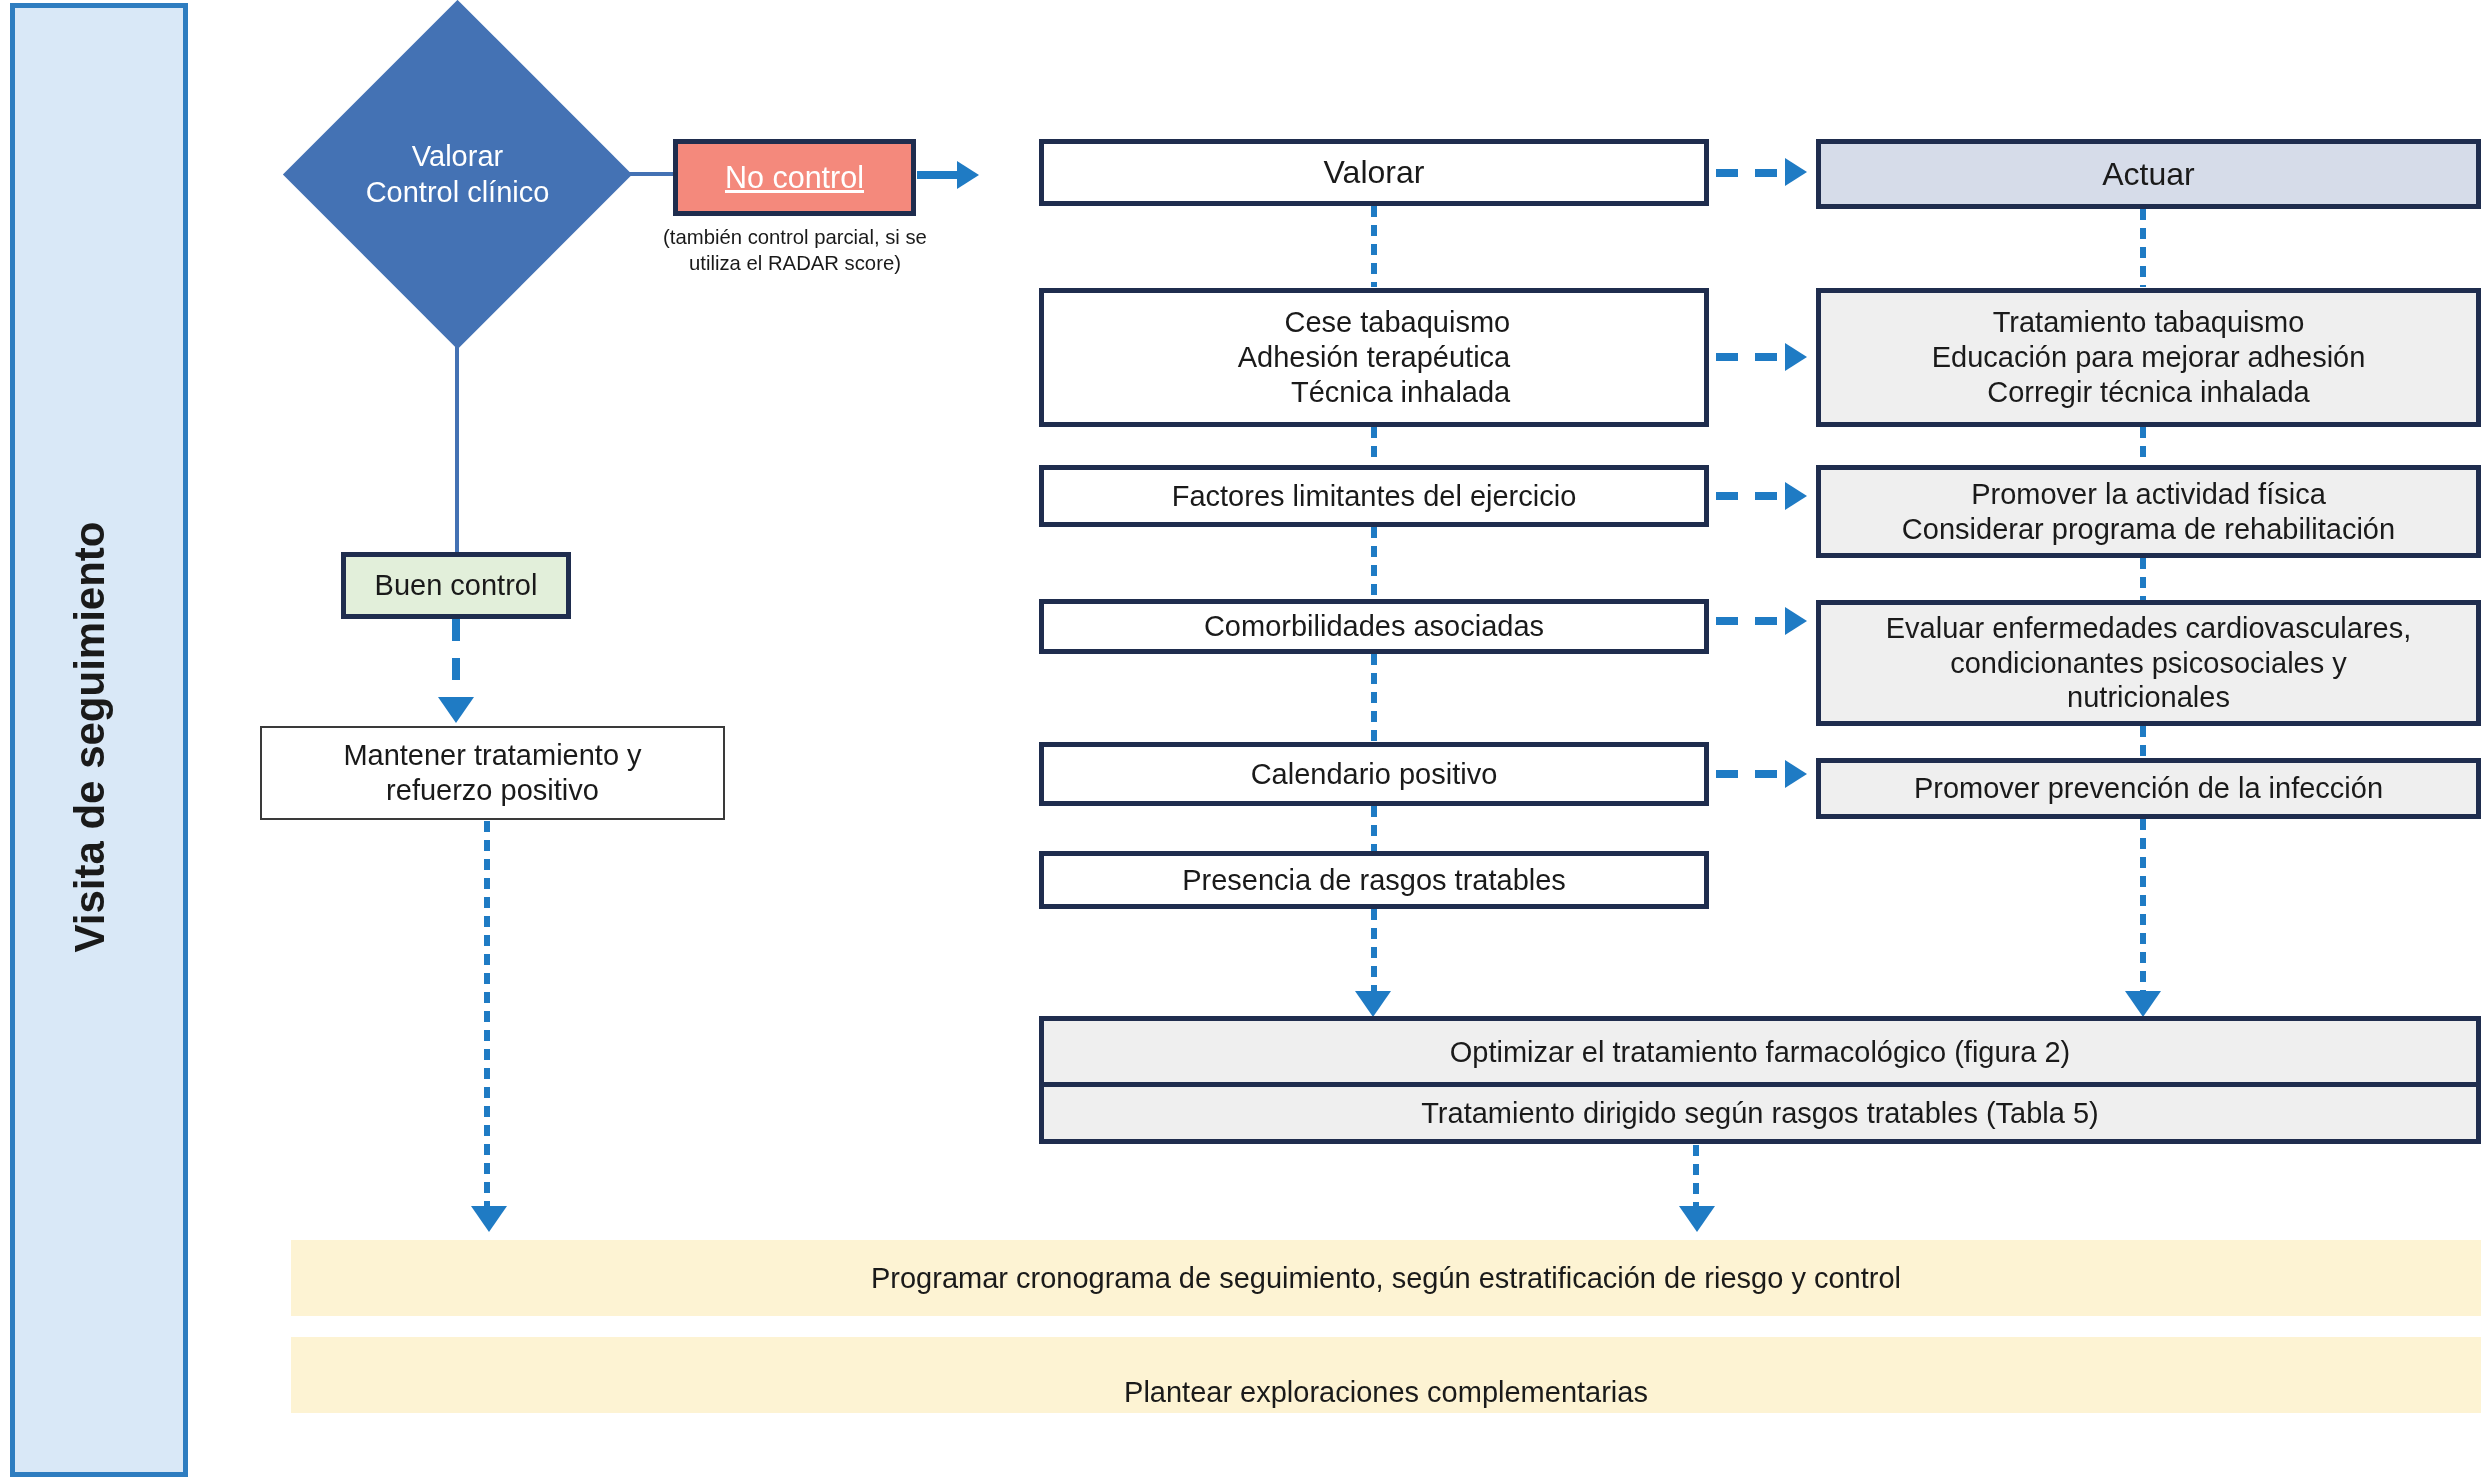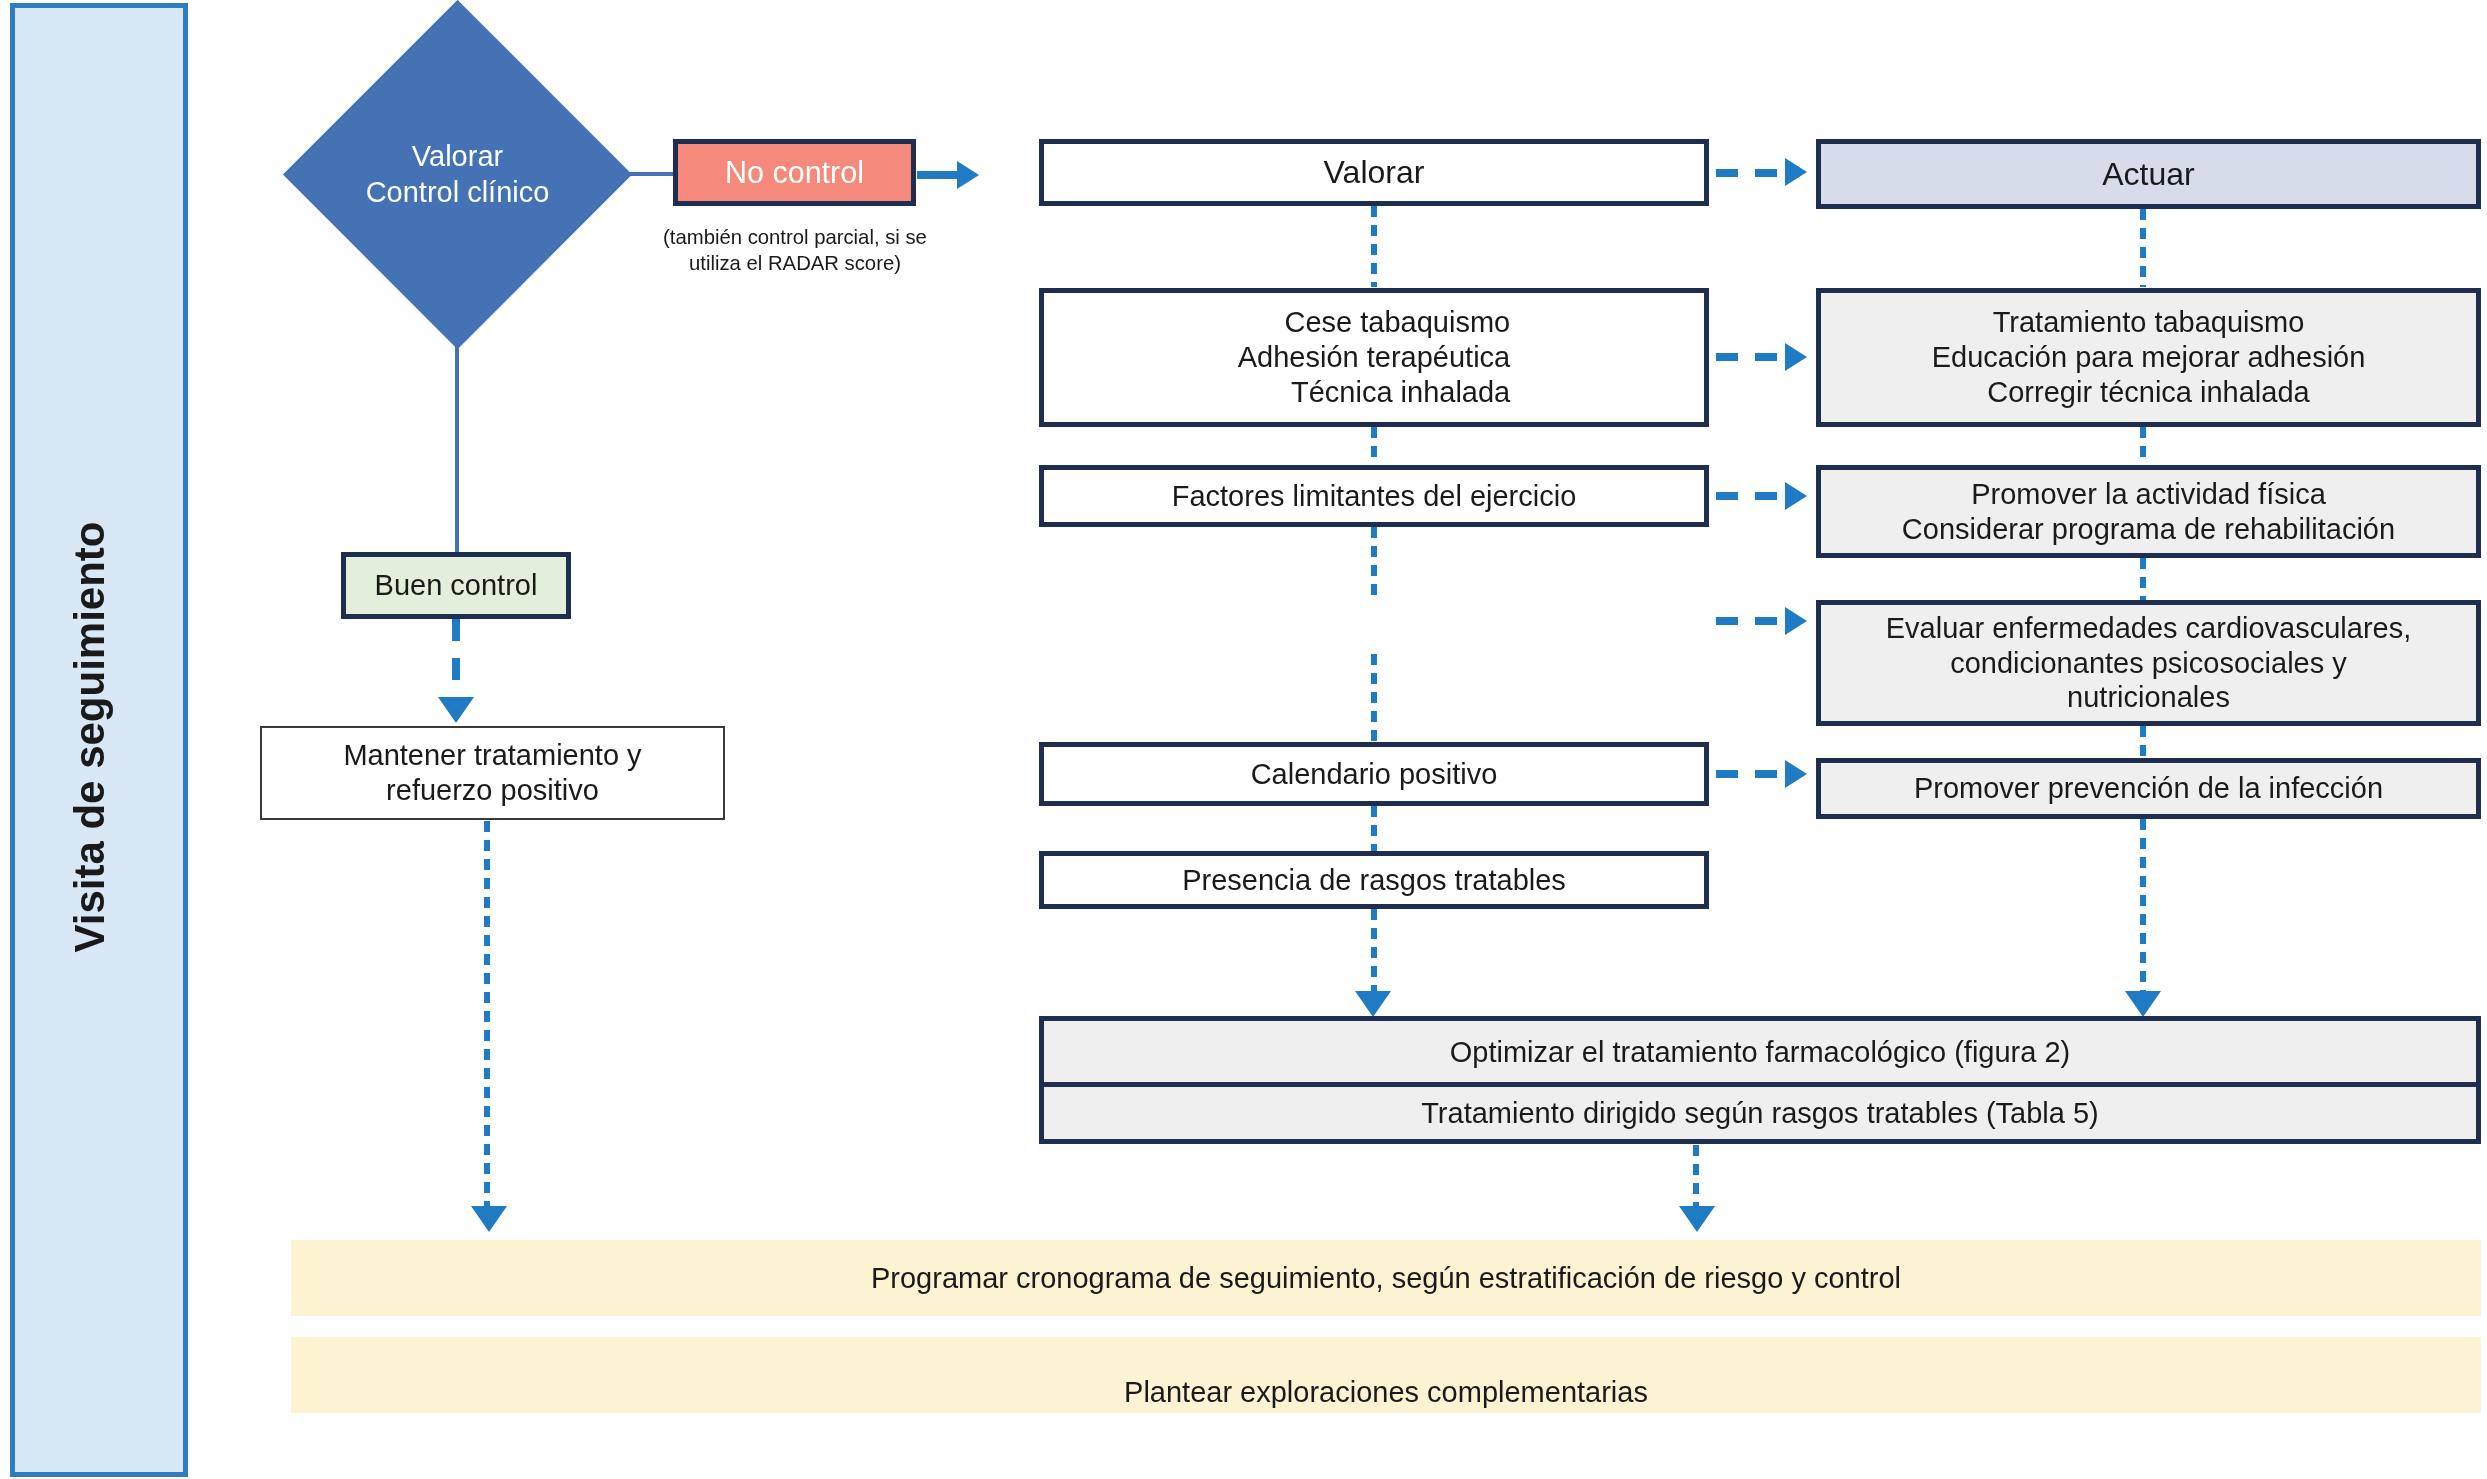--- a/index.html
+++ b/index.html
@@ -145,21 +145,21 @@
   <div class="diamond" style="left:334px;top:51px;"></div>
   <div class="diamond-label" style="left:312px;top:80px;width:291px;height:189px;flex-direction:column;">
     <div>Valorar</div>
     <div>Control clínico</div>
   </div>
 
   <div class="line-h" style="left:579px;top:172px;width:94px;"></div>
 
   <div class="line-v" style="left:455px;top:296px;height:256px;"></div>
 
-  <div class="box salmon" style="left:673px;top:139px;width:243px;height:67px;font-size:30.5px;">
+  <div class="box salmon" style="left:673px;top:139px;width:243px;height:77px;font-size:30.5px;text-decoration:underline;">
     <span>No control</span>
   </div>
   <div class="note" style="left:646px;top:225px;width:298px;white-space:pre-line;">(también control parcial, si se
 utiliza el RADAR score)</div>
 
   <div class="line-h" style="left:917px;top:171px;width:41px;height:8px;background:#1F7BC4;"></div>
   <div class="arrow-r" style="left:957px;top:161px;"></div>
 
   <div class="box green" style="left:341px;top:552px;width:230px;height:67px;">
     <span>Buen control</span>
@@ -217,20 +217,23 @@
   <div class="box" style="left:1039px;top:465px;width:670px;height:62px;">
     <span>Factores limitantes del ejercicio</span>
   </div>
   <div class="dash-h" style="left:1716px;top:492px;width:81px;"></div>
   <div class="arrow-r" style="left:1785px;top:482px;"></div>
   <div class="box grey" style="left:1816px;top:465px;width:665px;height:93px;flex-direction:column;align-items:center;">
     <span style="white-space:pre-line;">Promover la actividad física
 Considerar programa de rehabilitación</span>
   </div>
 
+  <div class="box" style="left:1039px;top:599px;width:670px;height:55px;">
+    <span>Comorbilidades asociadas</span>
+  </div>
   <div class="dash-h" style="left:1716px;top:617px;width:81px;"></div>
   <div class="arrow-r" style="left:1785px;top:607px;"></div>
   <div class="box grey" style="left:1816px;top:600px;width:665px;height:126px;flex-direction:column;">
     <span style="white-space:pre-line;">Evaluar enfermedades cardiovasculares,
 condicionantes psicosociales y
 nutricionales</span>
   </div>
 
   <div class="box" style="left:1039px;top:742px;width:670px;height:64px;">
     <span>Calendario positivo</span>

